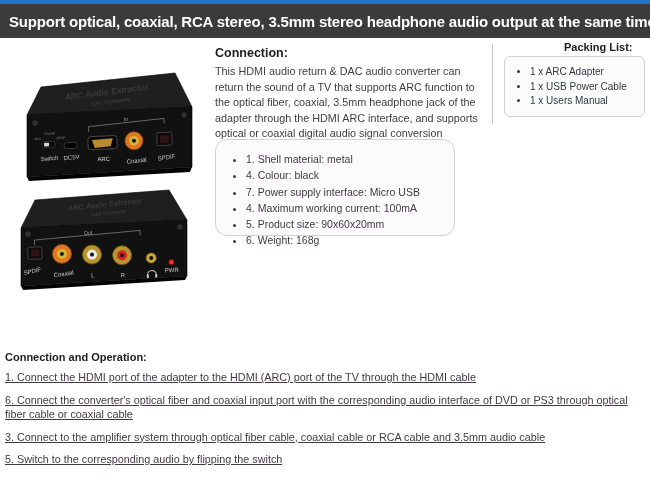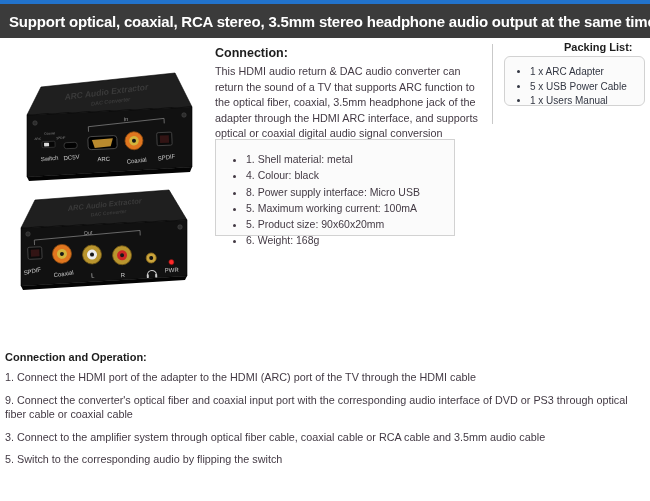--- a/index.html
+++ b/index.html
@@ -31,35 +31,35 @@
   .screw{fill:#2b2b2b;stroke:#4a4a4a;stroke-width:0.6;}
   .rca-orange{fill:var(--rca-orange);}
   .rca-red{fill:var(--rca-red);}
   .rca-white{fill:var(--rca-white);}
   .led{fill:var(--led-red);}
 
   .desc-heading{position:absolute;left:215px;top:46px;font-size:12.5px;font-weight:700;color:var(--heading-text);}
   .desc-body{position:absolute;left:215px;top:64px;width:274px;font-size:10.8px;line-height:15.5px;color:var(--body-text);}
 
   .spec-box{position:absolute;left:215px;top:139px;width:240px;height:97px;background:var(--box-bg);
-    border:1px solid var(--box-border);border-radius:0;}
+    border:1px solid var(--box-border);border-radius:12px;}
   .spec-box ul{margin:11px 0 0 0;padding-left:30px;list-style:disc;}
   .spec-box li{font-size:10.5px;line-height:16.3px;color:var(--body-text);}
 
   .vdivider{position:absolute;left:492px;top:44px;width:1px;height:80px;background:var(--divider);}
 
   .pack-heading{position:absolute;left:520px;top:41px;font-size:11px;font-weight:700;color:var(--heading-text);margin-left:44px;}
-  .pack-box{position:absolute;left:504px;top:56px;width:141px;height:50px;background:var(--box-bg);
+  .pack-box{position:absolute;left:504px;top:56px;width:141px;height:61px;background:var(--box-bg);
     border:1px solid var(--box-border);border-radius:6px;}
   .pack-box ul{margin:8px 0 0 0;padding-left:25px;list-style:disc;}
   .pack-box li{font-size:10px;line-height:14.5px;color:#333743;}
 
   .conn-heading{position:absolute;left:5px;top:351px;font-size:11px;font-weight:700;color:var(--heading-text);}
   .conn-steps{position:absolute;left:5px;top:370px;width:642px;}
-  .conn-steps p{font-size:10.8px;line-height:14.5px;color:var(--body-text);margin-bottom:8px;}
+  .conn-steps p{font-size:10.8px;line-height:14.5px;color:var(--body-text);margin-bottom:8px;text-decoration:underline;}
 </style>
 </head>
 <body>
 
 <div class="page">
 
   <div class="banner">
     <h1>Support optical, coaxial, RCA stereo, 3.5mm stereo headphone audio output at the same time</h1>
   </div>
 
@@ -156,39 +156,39 @@
     </svg>
   </div>
 
   <div class="desc-heading">Connection:</div>
   <div class="desc-body">This HDMI audio return &amp; DAC audio converter can return the sound of a TV that supports ARC function to the optical fiber, coaxial, 3.5mm headphone jack of the adapter through the HDMI ARC interface, and supports optical or coaxial digital audio signal conversion</div>
 
   <div class="spec-box">
     <ul>
       <li>1. Shell material: metal</li>
       <li>4. Colour: black</li>
-      <li>8. Power supply interface: Micro USB</li>
-      <li>5. Maximum working current: 100mA</li>
+      <li>7. Power supply interface: Micro USB</li>
+      <li>4. Maximum working current: 100mA</li>
       <li>5. Product size: 90x60x20mm</li>
       <li>6. Weight: 168g</li>
     </ul>
   </div>
 
   <div class="vdivider"></div>
 
   <div class="pack-heading">Packing List:</div>
   <div class="pack-box">
     <ul>
       <li>1 x ARC Adapter</li>
-      <li>5 x USB Power Cable</li>
+      <li>1 x USB Power Cable</li>
       <li>1 x Users Manual</li>
     </ul>
   </div>
 
   <div class="conn-heading">Connection and Operation:</div>
   <div class="conn-steps">
     <p>1. Connect the HDMI port of the adapter to the HDMI (ARC) port of the TV through the HDMI cable</p>
-    <p>9. Connect the converter's optical fiber and coaxial input port with the corresponding audio interface of DVD or PS3 through optical fiber cable or coaxial cable</p>
+    <p>6. Connect the converter's optical fiber and coaxial input port with the corresponding audio interface of DVD or PS3 through optical fiber cable or coaxial cable</p>
     <p>3. Connect to the amplifier system through optical fiber cable, coaxial cable or RCA cable and 3.5mm audio cable</p>
     <p>5. Switch to the corresponding audio by flipping the switch</p>
   </div>
 
 </div>
 
 </body></html>

